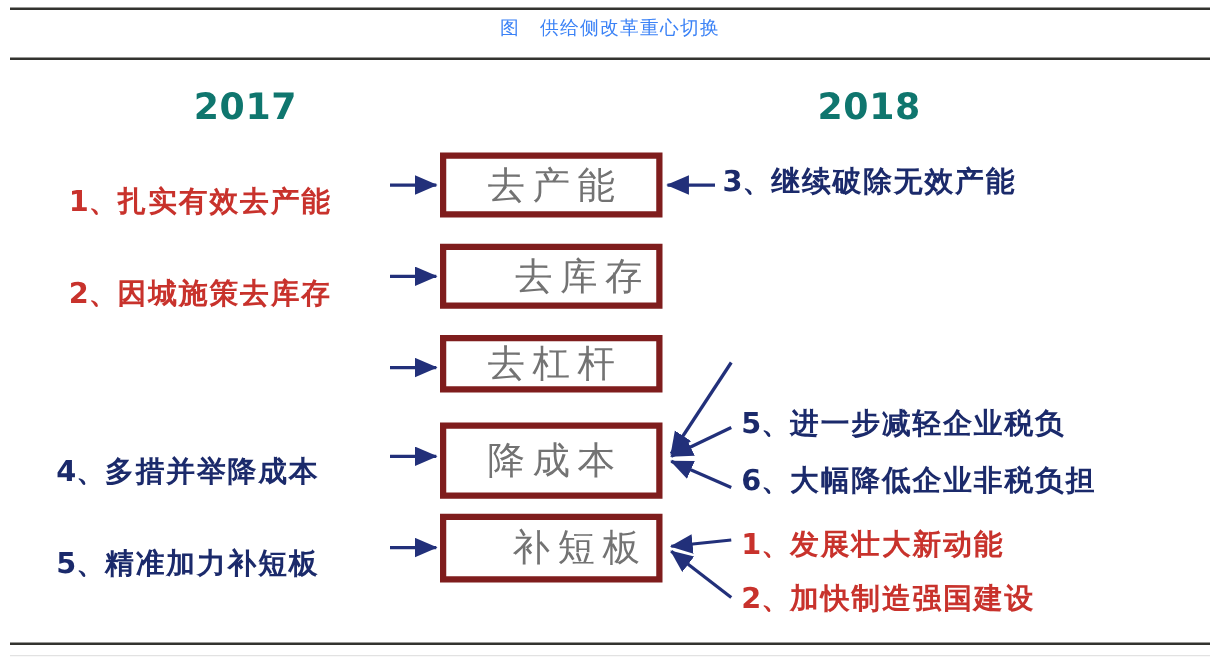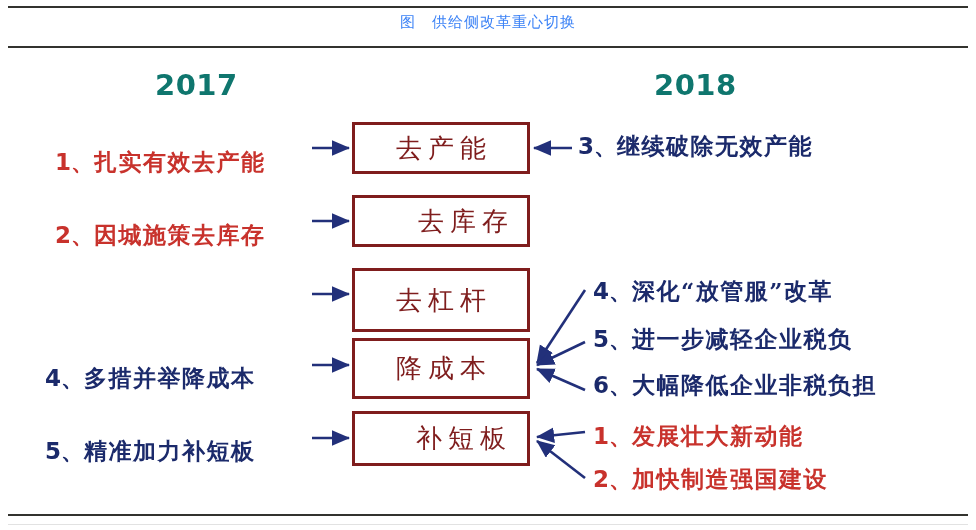--- a/index.html
+++ b/index.html
@@ -88,31 +88,31 @@
   }
   .red  { color: #c8322c; }
   .navy { color: #1b2a6b; }
 
   .left-item  { text-align: right; margin-top: 16px; }
   .right-item { text-align: left; }
 
   
   .box {
     position: absolute;
-    border: 3px solid #7f1d1d;
+    border: 5px solid #7f1d1d;
     background: #ffffff;
     box-sizing: border-box;
     display: flex;
     align-items: center;
     justify-content: center;
     font-family: "DejaVu Serif", "Liberation Serif", serif;
-    font-size: 26px;
+    font-size: 30px;
     font-weight: normal;
     letter-spacing: 6px;
-    color: #7f1d1d;
+    color: #737373;
     text-indent: 6px;
   }
 
   
   .arrows {
     position: absolute;
     left: 0; top: 0;
     width: 976px;
     height: 530px;
     pointer-events: none;
@@ -138,29 +138,26 @@
   </div>
   <div class="item left-item navy" style="left:45px; top:348px;">
     <span class="num">4、</span><span>多措并举降成本</span>
   </div>
   <div class="item left-item navy" style="left:45px; top:421px;">
     <span class="num">5、</span><span>精准加力补短板</span>
   </div>
 
   <div class="box" style="left:352px; top:122px; width:178px; height:52px;">去产能</div>
   <div class="box" style="left:352px; top:195px; width:178px; height:52px;padding-left:44px;">去库存</div>
-  <div class="box" style="left:352px; top:268px; width:178px; height:64px;">去杠杆</div>
+  <div class="box" style="left:352px; top:268px; width:178px; height:46px;">去杠杆</div>
   <div class="box" style="left:352px; top:338px; width:178px; height:61px;">降成本</div>
   <div class="box" style="left:352px; top:411px; width:178px; height:55px;padding-left:40px;">补短板</div>
 
   <div class="item right-item navy" style="left:578px; top:132px;">
     <span class="num">3、</span><span>继续破除无效产能</span>
-  </div>
-  <div class="item right-item navy" style="left:593px; top:277px;">
-    <span class="num">4、</span><span>深化“放管服”改革</span>
   </div>
   <div class="item right-item navy" style="left:593px; top:325px;">
     <span class="num">5、</span><span>进一步减轻企业税负</span>
   </div>
   <div class="item right-item navy" style="left:593px; top:371px;">
     <span class="num">6、</span><span>大幅降低企业非税负担</span>
   </div>
   <div class="item right-item red" style="left:593px; top:422px;">
     <span class="num">1、</span><span>发展壮大新动能</span>
   </div>

